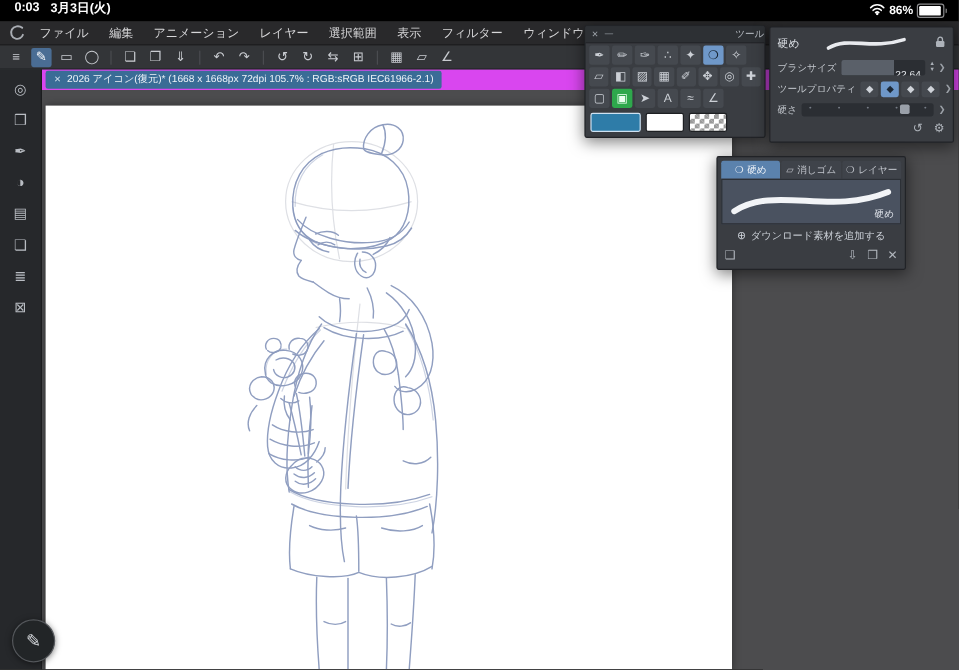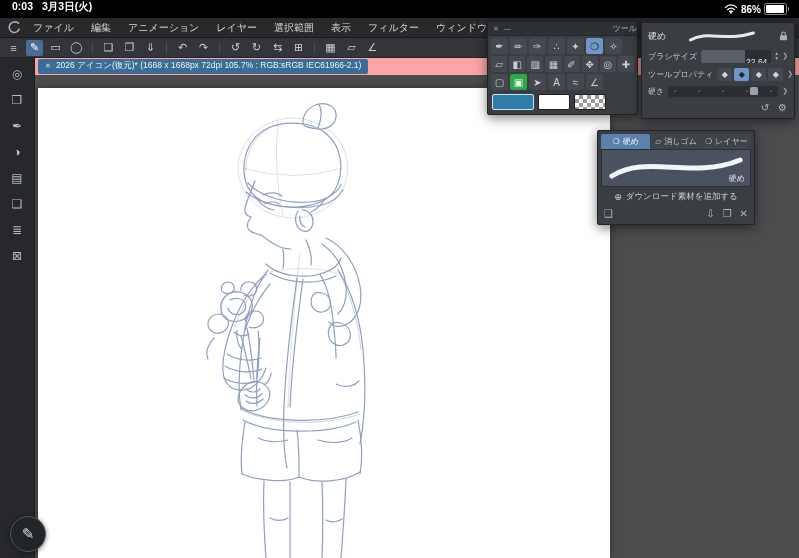--- a/index.html
+++ b/index.html
@@ -21,21 +21,21 @@
   .logo{width:16px;height:15px;margin-right:10px;display:flex;align-items:center;}
   .menu-item{color:#d6d6d8;font-size:10px;margin-right:17px;white-space:nowrap;}
   
   .toolbar{position:absolute;top:38px;left:0;right:0;height:20px;background:#333538;
     display:flex;align-items:center;padding:0 5px;gap:4px;box-sizing:border-box;border-bottom:1px solid #222326;}
   .tbtn{width:17px;height:16px;display:flex;align-items:center;justify-content:center;
     color:#c9ccd1;font-size:11px;border-radius:2px;}
   .tbtn.sel{background:#4a6d94;color:#fff;}
   .tbtn.divider{width:1px;height:12px;background:#4a4c50;margin:0 3px;}
   
-  .tabbar{position:absolute;top:58px;left:35px;right:0;height:17px;background:#fca5a5;
+  .tabbar{position:absolute;top:58px;left:35px;right:0;height:17px;background:#d946ef;
     display:flex;align-items:center;padding:0 3px;box-sizing:border-box;}
   .doc-tab{background:#3a6c96;color:#eef3f8;font-size:8.5px;padding:1.5px 7px 2px;border-radius:2px;
     display:flex;gap:5px;align-items:center;white-space:nowrap;}
   .doc-tab .tab-x{font-size:7px;color:#cfe0ee;}
   
   .sidebar{position:absolute;top:58px;left:0;width:35px;bottom:0;background:#26282b;
     display:flex;flex-direction:column;align-items:center;padding-top:7px;gap:9px;box-sizing:border-box;border-right:1px solid #1b1c1e;}
   .sbtn{width:20px;height:17px;color:#b9bdc3;font-size:12px;display:flex;align-items:center;justify-content:center;}
   .quick-btn{position:absolute;left:10px;top:516px;width:36px;height:36px;border-radius:50%;
     background:#222527;border:1.5px solid #54575b;display:flex;align-items:center;justify-content:center;

